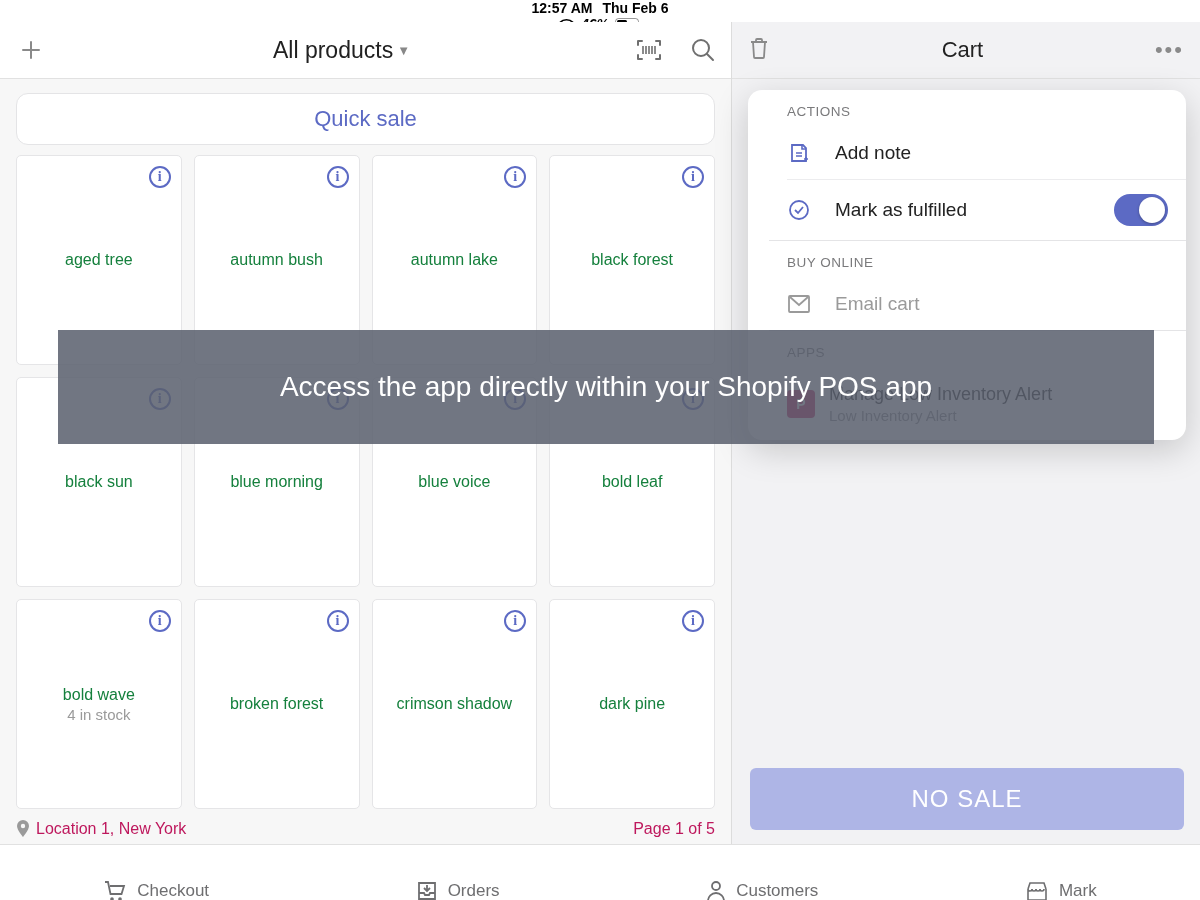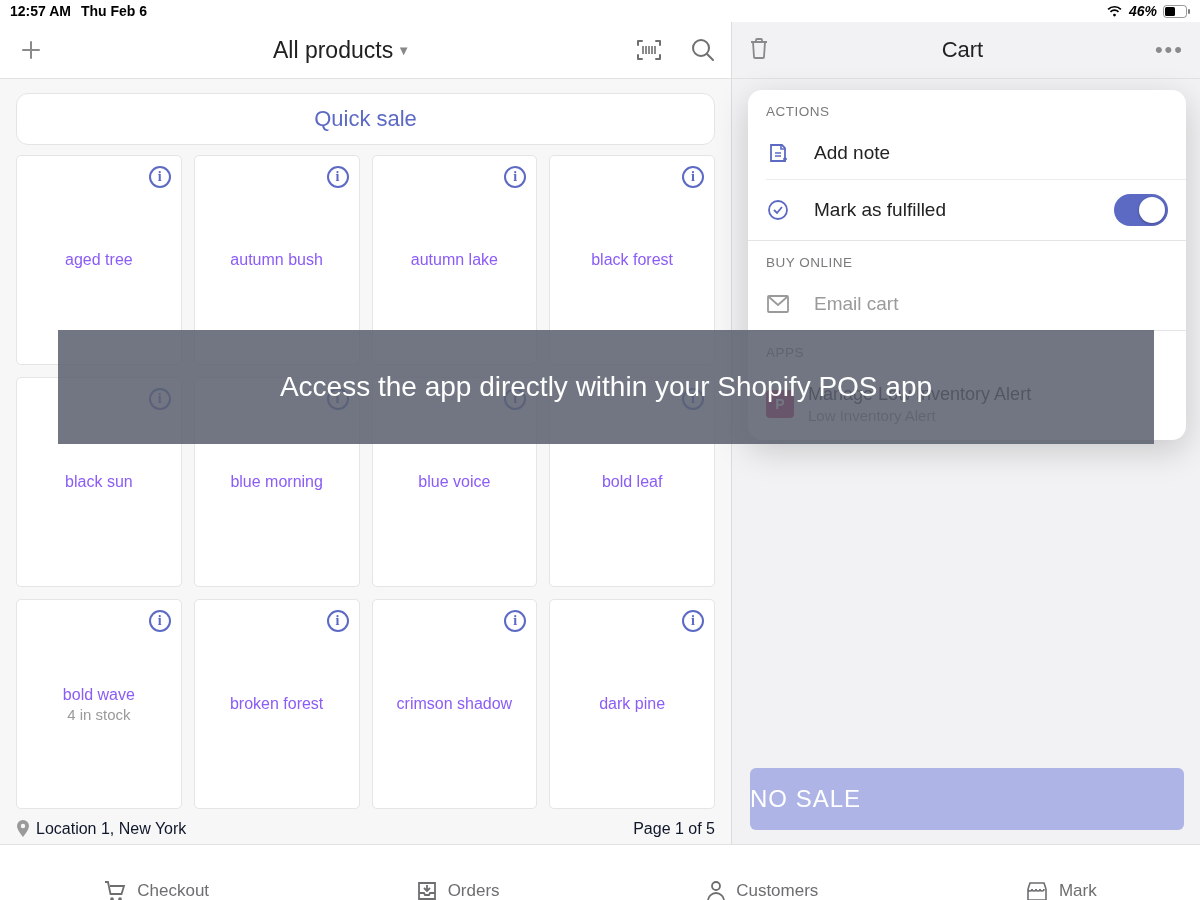--- a/index.html
+++ b/index.html
@@ -1,65 +1,65 @@
 <!DOCTYPE html>
 <html><head>
 <meta charset="utf-8">
 <style>
 * { margin: 0; padding: 0; box-sizing: border-box; font-family: -apple-system, BlinkMacSystemFont, "Segoe UI", Helvetica, Arial, sans-serif; }
 html, body { width: 1200px; height: 900px; overflow: hidden; background: #fff; }
 
-.status-bar { height: 22px; display: flex; justify-content: space-between; align-items: center; padding: 0 10px; font-size: 14px; font-weight: 600; color: #000; }
+.status-bar { height: 22px; display: flex; justify-content: space-between; align-items: center; padding: 0 10px; font-size: 14px; font-weight: 600; color: #000; flex-direction: column; }
 .status-right { display: flex; align-items: center; gap: 6px; font-style: italic; }
 .wifi-icon svg, .battery-icon svg { display: block; }
 
 .content { display: flex; height: 822px; }
 .left-pane { width: 732px; border-right: 1px solid #dcdcdc; display: flex; flex-direction: column; background: #f7f7f7; }
 .right-pane { width: 468px; background: #f2f2f4; display: flex; flex-direction: column; position: relative; }
 
 .left-header { height: 57px; background: #fff; border-bottom: 1px solid #e1e1e1; display: flex; align-items: center; padding: 0 14px; }
 .plus-btn { width: 34px; height: 34px; display: flex; align-items: center; justify-content: center; color: #767676; }
 .title-group { flex: 1; display: flex; align-items: center; justify-content: center; gap: 4px; color: #212121; font-size: 23px; font-weight: 500; }
 .title-group .caret { color: #888; font-size: 13px; }
 .hdr-icons { display: flex; gap: 26px; color: #6f6f6f; }
 .hdr-icons .ico { width: 28px; height: 28px; display:flex; align-items:center; justify-content:center; }
 
 .quick-sale { margin: 14px 16px 10px; height: 52px; background: #fff; border: 1px solid #e4e4e6; border-radius: 12px; display: flex; align-items: center; justify-content: center; color: #5c6ac4; font-size: 22px; font-weight: 400; }
 
 .grid { padding: 0 16px; display: grid; grid-template-columns: repeat(4, 1fr); gap: 12px; }
 .card { position: relative; background: #fff; border: 1px solid #e5e5e7; border-radius: 5px; height: 210px; display: flex; flex-direction: column; align-items: center; justify-content: center; padding: 10px; }
 .card .info-ico { position: absolute; top: 10px; right: 10px; width: 22px; height: 22px; border: 2px solid #5c6ac4; border-radius: 50%; color: #5c6ac4; display: flex; align-items: center; justify-content: center; font-size: 14px; font-weight: 700; font-family: Georgia, serif; }
-.card-name { color: #8b5cf6; font-size: 16px; text-align: left; line-height: 1.2; }
+.card-name { color: #15803d; font-size: 16px; text-align: left; line-height: 1.2; }
 .card-stock { color: #9a9a9a; font-size: 15px; margin-top: 2px; }
 
-.left-footer { margin-top: auto; padding: 10px 16px 6px; display: flex; justify-content: space-between; align-items: center; color: #0f172a; font-size: 16px; }
+.left-footer { margin-top: auto; padding: 10px 16px 6px; display: flex; justify-content: space-between; align-items: center; color: #be185d; font-size: 16px; }
 .loc { display: flex; align-items: center; gap: 6px; }
 
 .right-header { height: 57px; background: #f2f2f4; border-bottom: 1px solid #e1e1e1; display: flex; align-items: center; padding: 0 16px; }
 .trash-ico { color: #8a8a8a; }
 .cart-title { flex: 1; text-align: center; font-size: 22px; font-weight: 500; color: #222; }
 .more-ico { color: #8a8a8a; letter-spacing: 2px; font-size: 22px; }
 
-.popover { position: absolute; top: 68px; left: 16px; right: 14px; background: #fff; border-radius: 14px; box-shadow: 0 10px 34px rgba(0,0,0,0.18); overflow: hidden; }
+.popover { position: absolute; top: 68px; left: 16px; right: 14px; background: #fff; border-radius: 14px; box-shadow: 0 10px 34px rgba(0,0,0,0.18); overflow: hidden; padding-left: 21px; }
 .popover::before { content: ""; position: absolute; top: -9px; right: 18px; width: 18px; height: 18px; background: #fff; transform: rotate(45deg); }
 .sect-label { padding: 14px 18px 8px; font-size: 13.5px; letter-spacing: 0.5px; color: #7a7a7c; font-weight: 500; }
 .row { display: flex; align-items: center; padding: 14px 18px; gap: 24px; font-size: 19px; color: #222; }
 .row.muted { color: #9a9a9a; text-align: right; }
 .row .ricon { width: 24px; height: 24px; display: flex; align-items: center; justify-content: center; color: #5c6ac4; flex-shrink: 0; }
 .row.muted .ricon { color: #9a9a9a; }
 .divider { height: 1px; background: #ececee; margin-left: 18px; }
 .sep { height: 1px; background: #e4e4e6; }
 .toggle { margin-left: auto; width: 54px; height: 32px; background: #5c6ac4; border-radius: 16px; position: relative; }
 .toggle::after { content: ""; position: absolute; right: 3px; top: 3px; width: 26px; height: 26px; background: #fff; border-radius: 50%; box-shadow: 0 1px 3px rgba(0,0,0,0.3); }
 .app-row { display: flex; align-items: center; padding: 16px 18px; gap: 14px; }
 .app-ico { width: 28px; height: 28px; background: #c2185b; border-radius: 4px; display:flex; align-items:center; justify-content:center; color:#fff; font-size:14px; font-weight:700; }
 .app-txt .t1 { font-size: 18px; color: #222; }
 .app-txt .t2 { font-size: 15px; color: #8a8a8c; margin-top: 2px; }
 
-.no-sale { position: absolute; left: 18px; right: 16px; bottom: 14px; height: 62px; background: #aeb5e6; border-radius: 6px; display: flex; align-items: center; color: #fff; font-size: 24px; font-weight: 400; letter-spacing: 1px; }
+.no-sale { position: absolute; left: 18px; right: 16px; bottom: 14px; height: 62px; background: #aeb5e6; border-radius: 6px; display: flex; align-items: center; justify-content: center; color: #fff; font-size: 24px; font-weight: 400; letter-spacing: 1px; }
 
 .overlay-banner { position: absolute; top: 330px; left: 58px; width: 1096px; height: 114px; background: rgba(90,96,110,0.86); display: flex; align-items: center; justify-content: center; color: #fff; font-size: 28px; font-weight: 400; z-index: 50; }
 
 .bottom-nav { height: 56px; border-top: 1px solid #e1e1e1; display: flex; align-items: center; justify-content: space-around; background: #fff; }
 .nav-item { display: flex; align-items: center; gap: 10px; color: #6e6e70; font-size: 17px; margin-top: 36px; }
 .nav-item svg { display: block; }
 </style>
 </head>
 <body>
 

